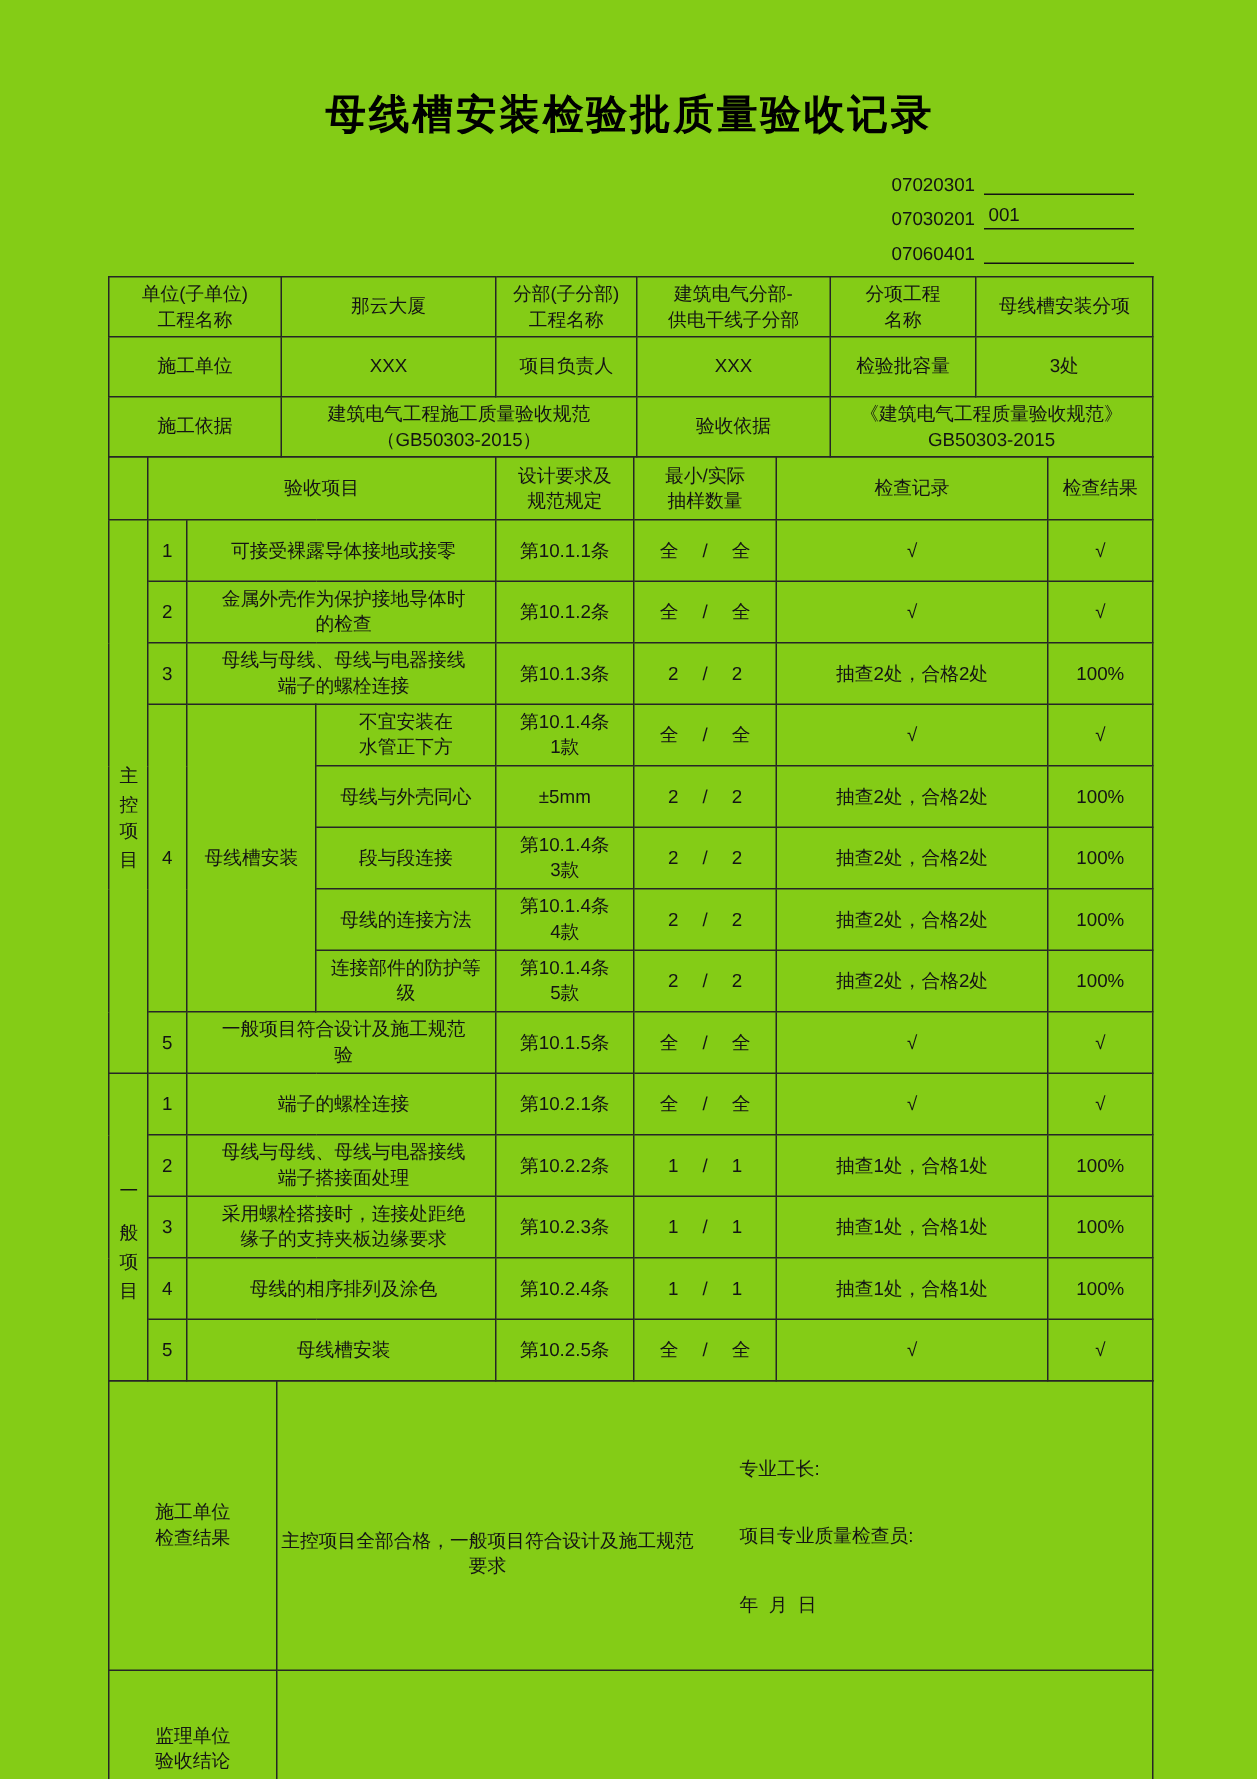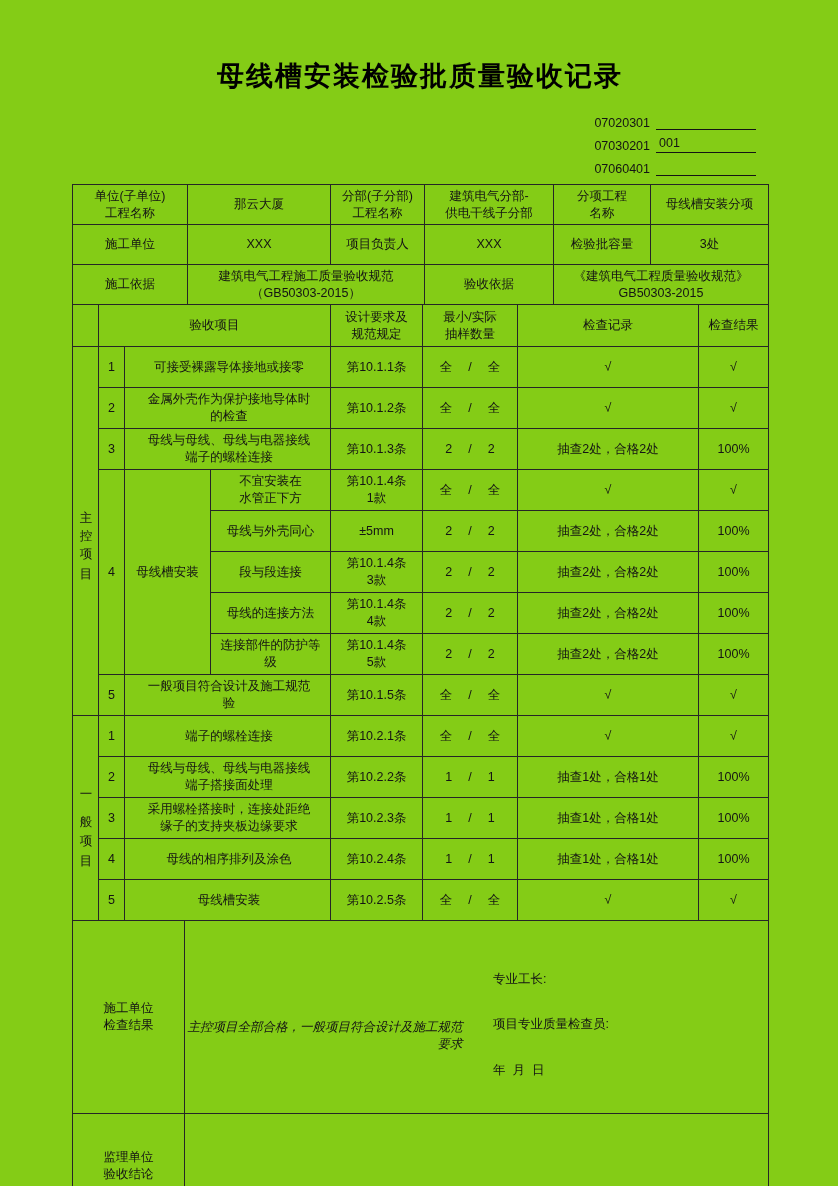--- a/index.html
+++ b/index.html
@@ -57,24 +57,23 @@
     padding-top: 1.55em;
   }
   .samp { display: flex; justify-content: center; align-items: center; gap: 16px; }
   .foot-table td.fa { height: 90px; }
   .foot-table td.fb { height: 67px; }
   .fcontent { padding: 0; text-align: left; vertical-align: top; }
   .fwrap { display: flex; height: 100%; }
   .statement {
     width: 280px;
     display: flex; align-items: center; justify-content: center;
-    text-align: right;
+    text-align: center;
     white-space: pre-line;
     padding-top: 4px;
-    font-style: italic;
   }
   .sigs { flex: 1; padding: 16px 0 0 28px; }
   .sigs2 { flex: 1; padding: 20px 0 0 28px; }
   .sig { margin-bottom: 11px; }
   .date { text-align: left; padding-right: 86px; white-space: pre; margin-top: 2px; }
 </style>
 </head>
 <body>
 
 <div class="page">

